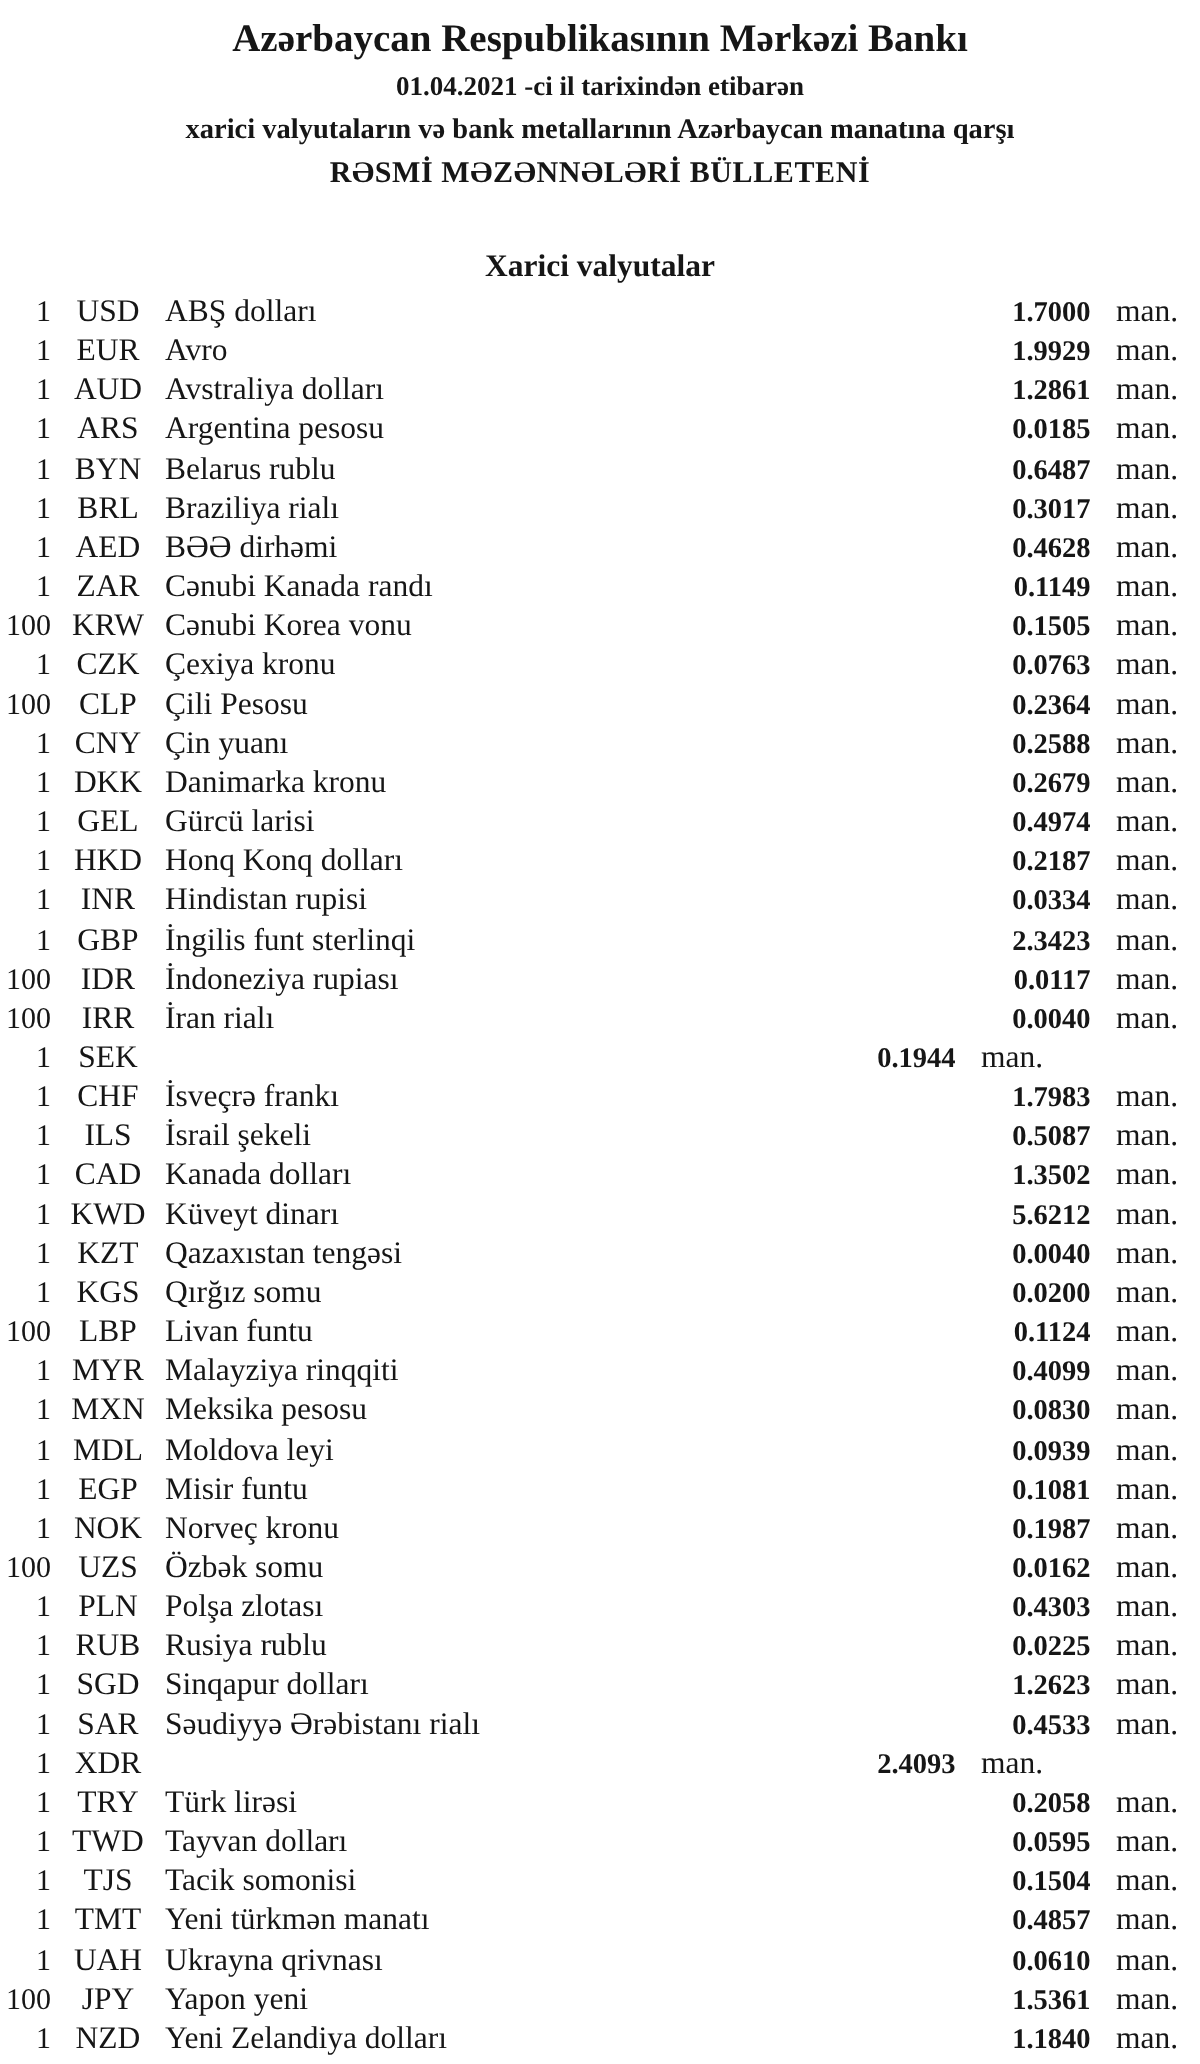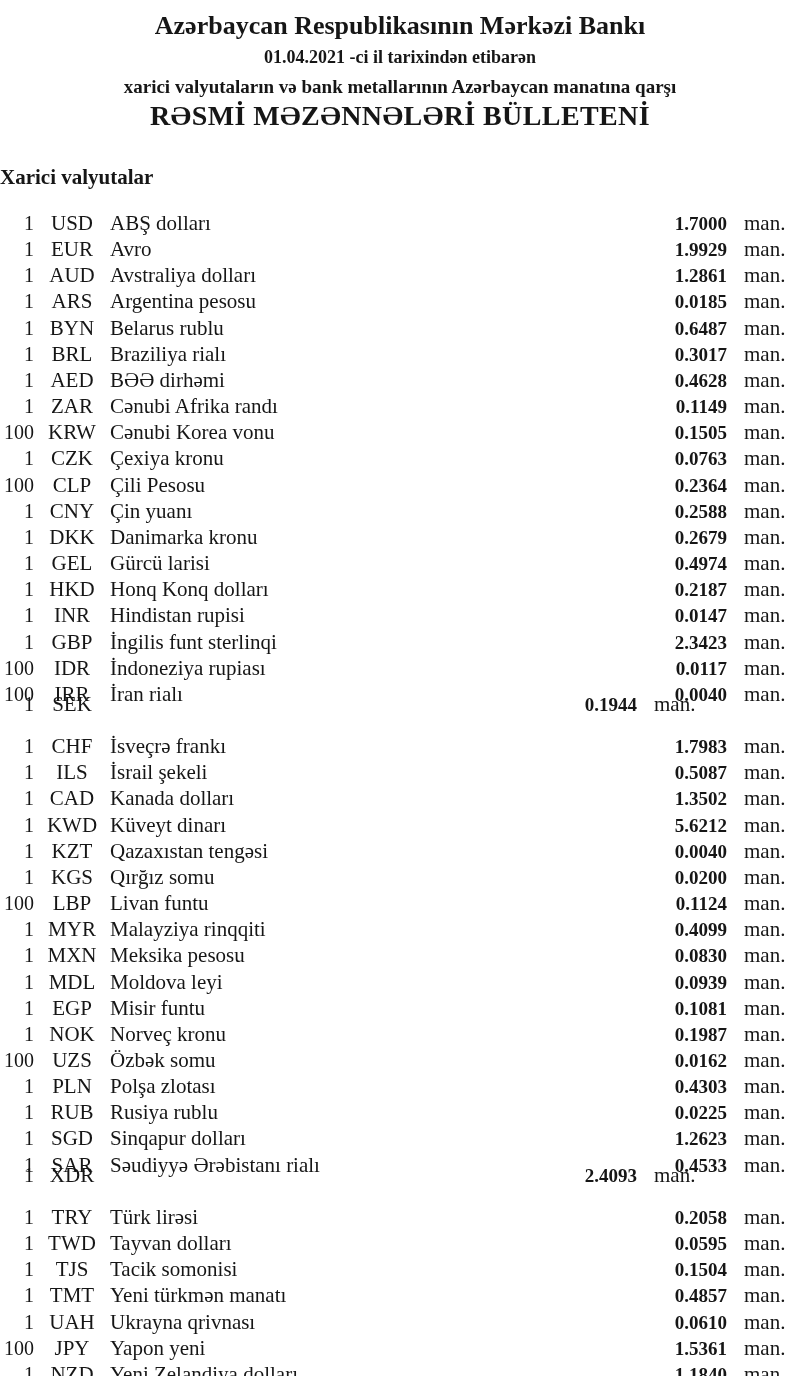--- a/index.html
+++ b/index.html
@@ -34,30 +34,31 @@
     font-size: 18px;
     font-weight: 700;
     line-height: 30px;
   }
   .subject-line {
     font-size: 19px;
     font-weight: 700;
     line-height: 30px;
   }
   .bulletin-title {
-    font-size: 28px;
+    font-size: 20px;
     font-weight: 700;
     line-height: 27px;
     letter-spacing: 0.4px;
   }
   .section-title {
     font-size: 21px;
     font-weight: 700;
     line-height: 24px;
     margin-top: 36px;
+    text-align: center;
   }
   .rates-table {
     margin-top: 5px;
   }
   .row {
     display: grid;
     grid-template-columns: 34px 76px 1fr 90px 73px;
     height: 26.16px;
     line-height: 26.16px;
     align-items: baseline;
@@ -68,21 +69,20 @@
     font-size: 20px;
   }
   .code {
     text-align: center;
     font-size: 21px;
   }
   .name {
     text-align: left;
     font-size: 21px;
     overflow: hidden;
-    margin-top: 16px;
   }
   .rate {
     text-align: right;
     font-size: 19px;
     font-weight: 700;
   }
   .unit {
     text-align: left;
     font-size: 21px;
     padding-left: 17px;
@@ -155,21 +155,21 @@
         <span class="qty">1</span>
         <span class="code">AED</span>
         <span class="name">BƏƏ dirhəmi</span>
         <span class="rate">0.4628</span>
         <span class="unit">man.</span>
       </div>
 
       <div class="row">
         <span class="qty">1</span>
         <span class="code">ZAR</span>
-        <span class="name">Cənubi Afrika randı</span>
+        <span class="name">Cənubi Kanada randı</span>
         <span class="rate">0.1149</span>
         <span class="unit">man.</span>
       </div>
 
       <div class="row">
         <span class="qty">100</span>
         <span class="code">KRW</span>
         <span class="name">Cənubi Korea vonu</span>
         <span class="rate">0.1505</span>
         <span class="unit">man.</span>
@@ -220,21 +220,21 @@
         <span class="code">HKD</span>
         <span class="name">Honq Konq dolları</span>
         <span class="rate">0.2187</span>
         <span class="unit">man.</span>
       </div>
 
       <div class="row">
         <span class="qty">1</span>
         <span class="code">INR</span>
         <span class="name">Hindistan rupisi</span>
-        <span class="rate">0.0147</span>
+        <span class="rate">0.0334</span>
         <span class="unit">man.</span>
       </div>
 
       <div class="row">
         <span class="qty">1</span>
         <span class="code">GBP</span>
         <span class="name">İngilis funt sterlinqi</span>
         <span class="rate">2.3423</span>
         <span class="unit">man.</span>
       </div>

